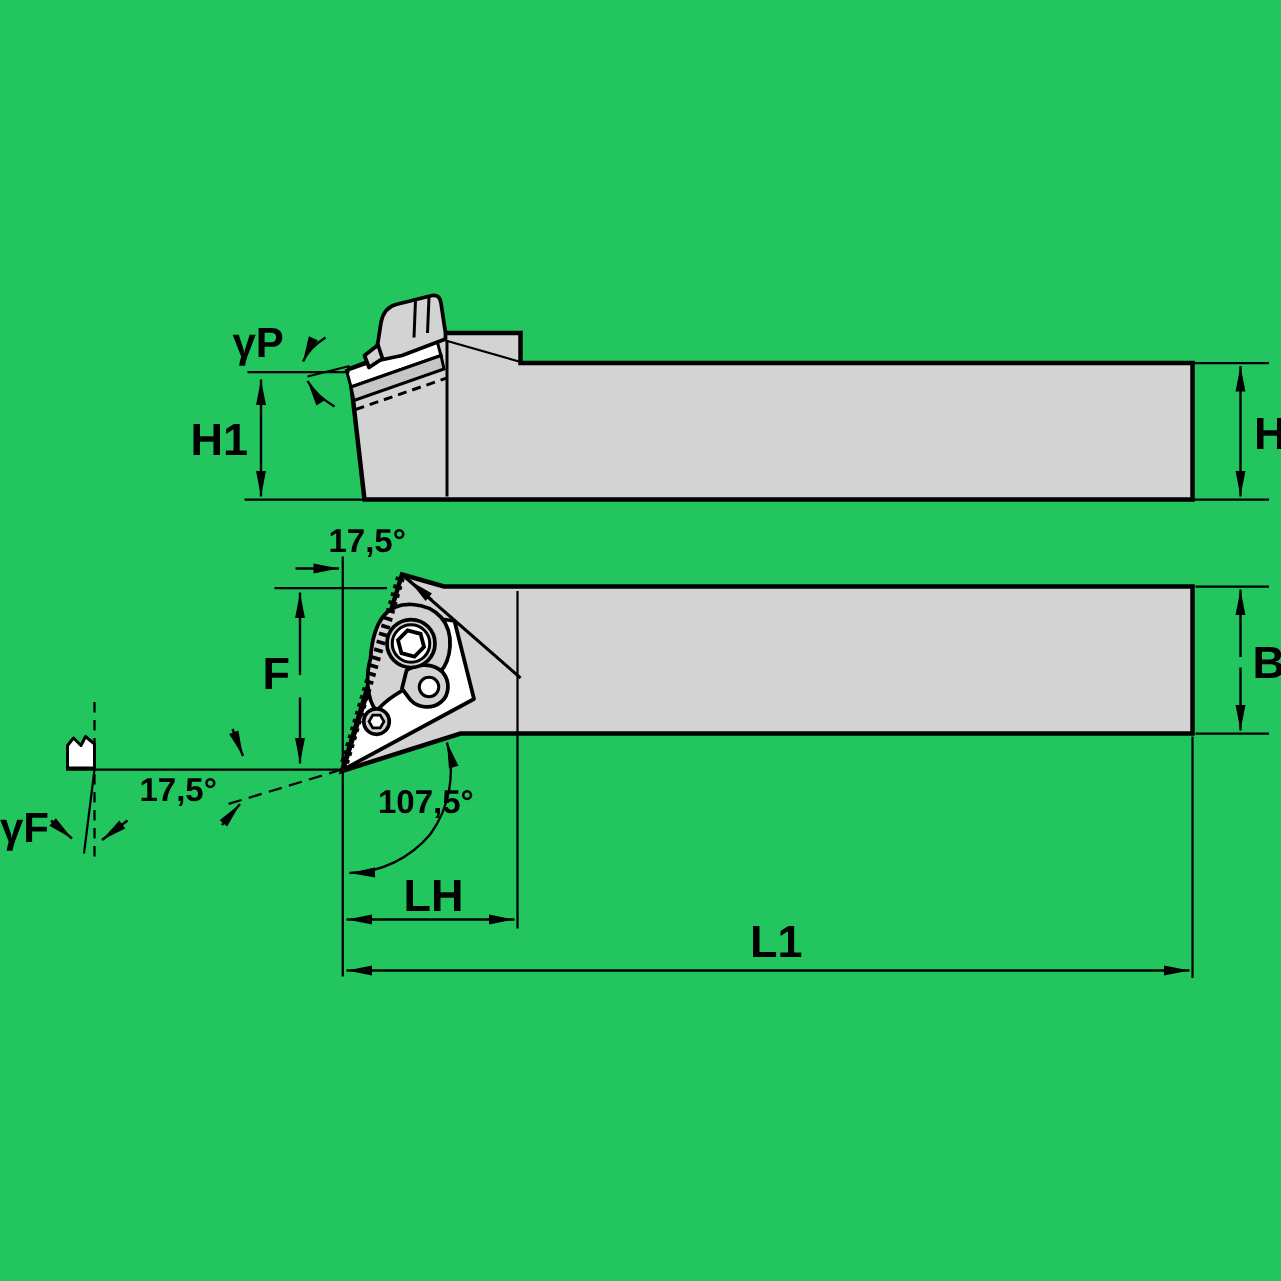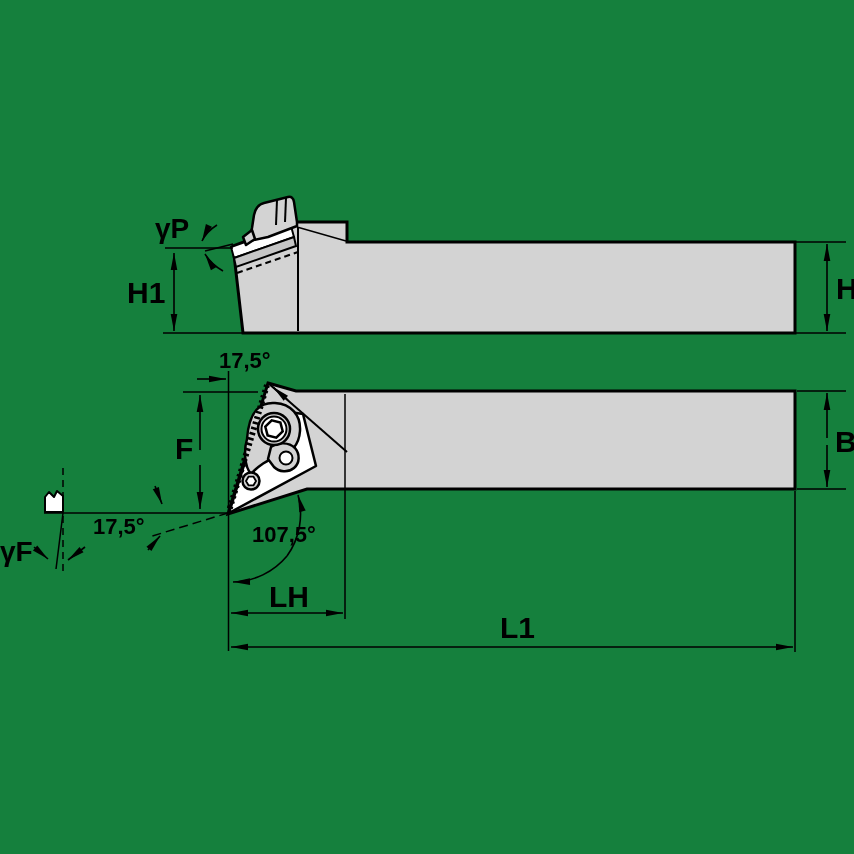--- a/index.html
+++ b/index.html
@@ -1,16 +1,16 @@
 <!DOCTYPE html>
 <html><head>
 <meta charset="utf-8">
 <style>
   html,body{margin:0;padding:0;background:#fff;}
-  .canvas{position:relative;width:854px;height:854px;background:#15803d;overflow:hidden;
+  .canvas{position:relative;width:854px;height:854px;background:#22c55e;overflow:hidden;
           font-family:"Liberation Sans", sans-serif;}
   svg{position:absolute;left:0;top:0;}
   text{font-family:"Liberation Sans","DejaVu Sans",sans-serif;font-weight:bold;fill:#000;}
   .lbl{font-size:30px;}
   .lbl-greek{font-size:28px;}
   .lbl-angle{font-size:22px;}
   .outline{fill:#d3d3d3;stroke:#000;stroke-width:3;stroke-linejoin:miter;}
   .part{fill:#d3d3d3;stroke:#000;stroke-width:2.5;stroke-linejoin:round;}
   .thin{stroke:#000;stroke-width:1.5;fill:none;}
   .med{stroke:#000;stroke-width:2;fill:none;}

